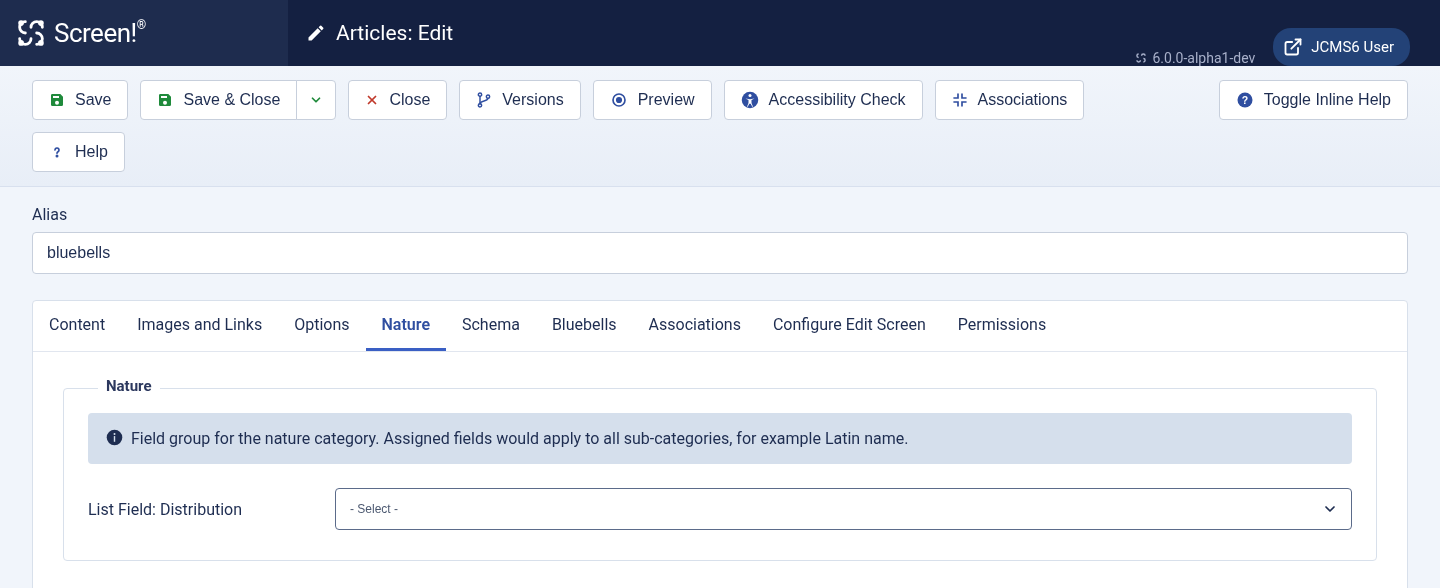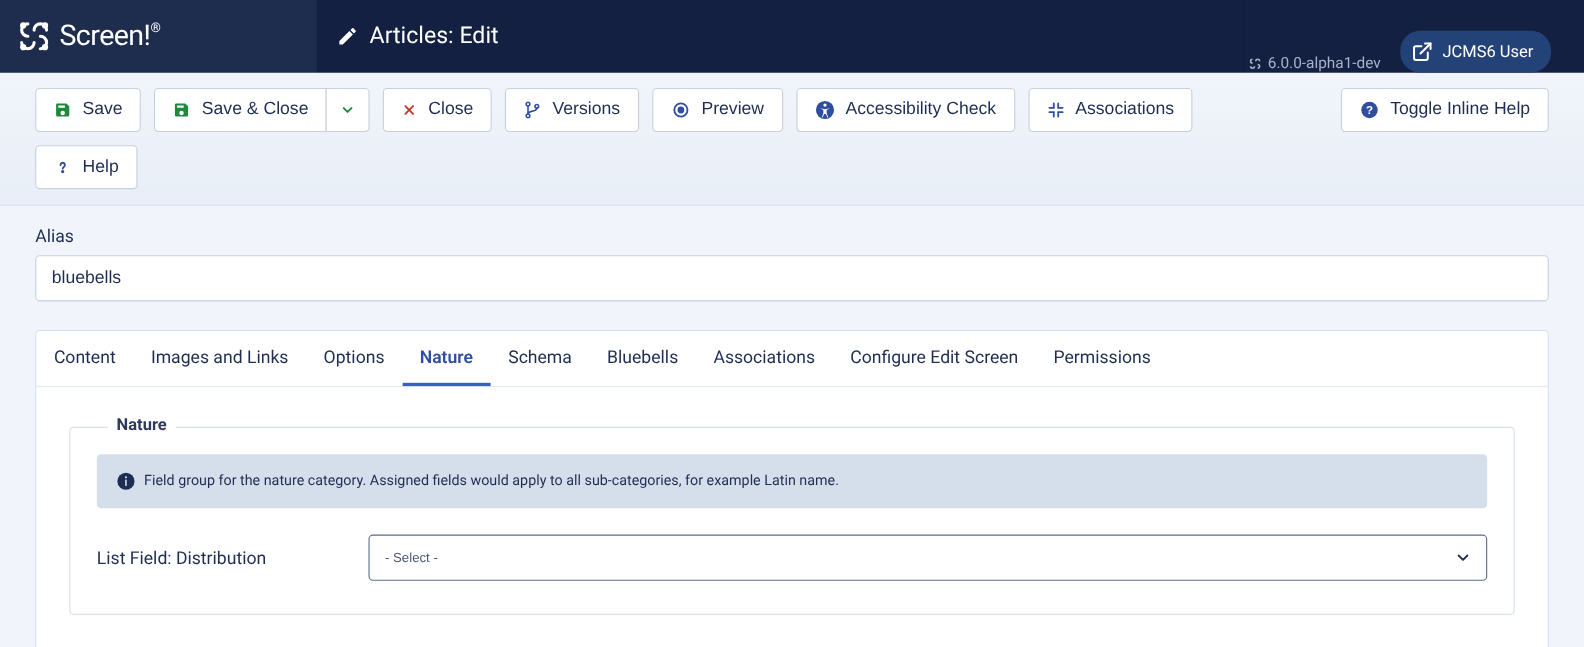--- a/index.html
+++ b/index.html
@@ -32,21 +32,21 @@
   .text-input { width: 100%; height: 42px; border: 1px solid #c7cfdc; border-radius: 4px; padding: 0 14px; font-size: 16px; color: #1e2d51; background: #fff; }
 
   .tab-area { margin: 18px 32px 0 32px; background: #fff; border: 1px solid #d8e0eb; border-radius: 4px 4px 0 0; }
   .tabs { display: flex; border-bottom: 1px solid #e1e6ef; }
   .tab { padding: 14px 16px; font-size: 16px; color: #1e2d51; cursor: pointer; border-bottom: 3px solid transparent; }
   .tab.active { color: #2f4ea0; font-weight: 600; border-bottom-color: #3a5fc4; }
 
   .tab-body { padding: 36px 30px 40px 30px; }
   .fieldset { border: 1px solid #d8e0eb; border-radius: 4px; padding: 24px 24px 30px 24px; position: relative; }
   .fieldset-legend { position: absolute; top: -12px; left: 34px; background: #fff; padding: 0 8px; font-weight: 700; font-size: 15px; color: #2c385e; }
-  .info-banner { background: #d5dfec; border-radius: 4px; padding: 16px 18px; display: flex; align-items: center; gap: 8px; color: #1e2d51; font-size: 13px; margin-bottom: 24px; }
+  .info-banner { background: #d5dfec; border-radius: 4px; padding: 16px 18px; display: flex; gap: 8px; color: #1e2d51; font-size: 16px; margin-bottom: 24px; }
   .info-banner svg { flex-shrink: 0; }
   .field-row { display: flex; align-items: center; gap: 25px; }
   .field-row-label { width: 222px; font-size: 16px; }
   .select-wrap { flex: 1; position: relative; }
   .select-input { width: 100%; height: 42px; border: 1px solid #5b6b8a; border-radius: 4px; padding: 0 14px; font-size: 12px; color: #4b5870; background: #fff; appearance: none; cursor: pointer; }
   .select-caret { position: absolute; right: 14px; top: 50%; transform: translateY(-50%); pointer-events: none; }
 </style>
 </head>
 <body>
 

